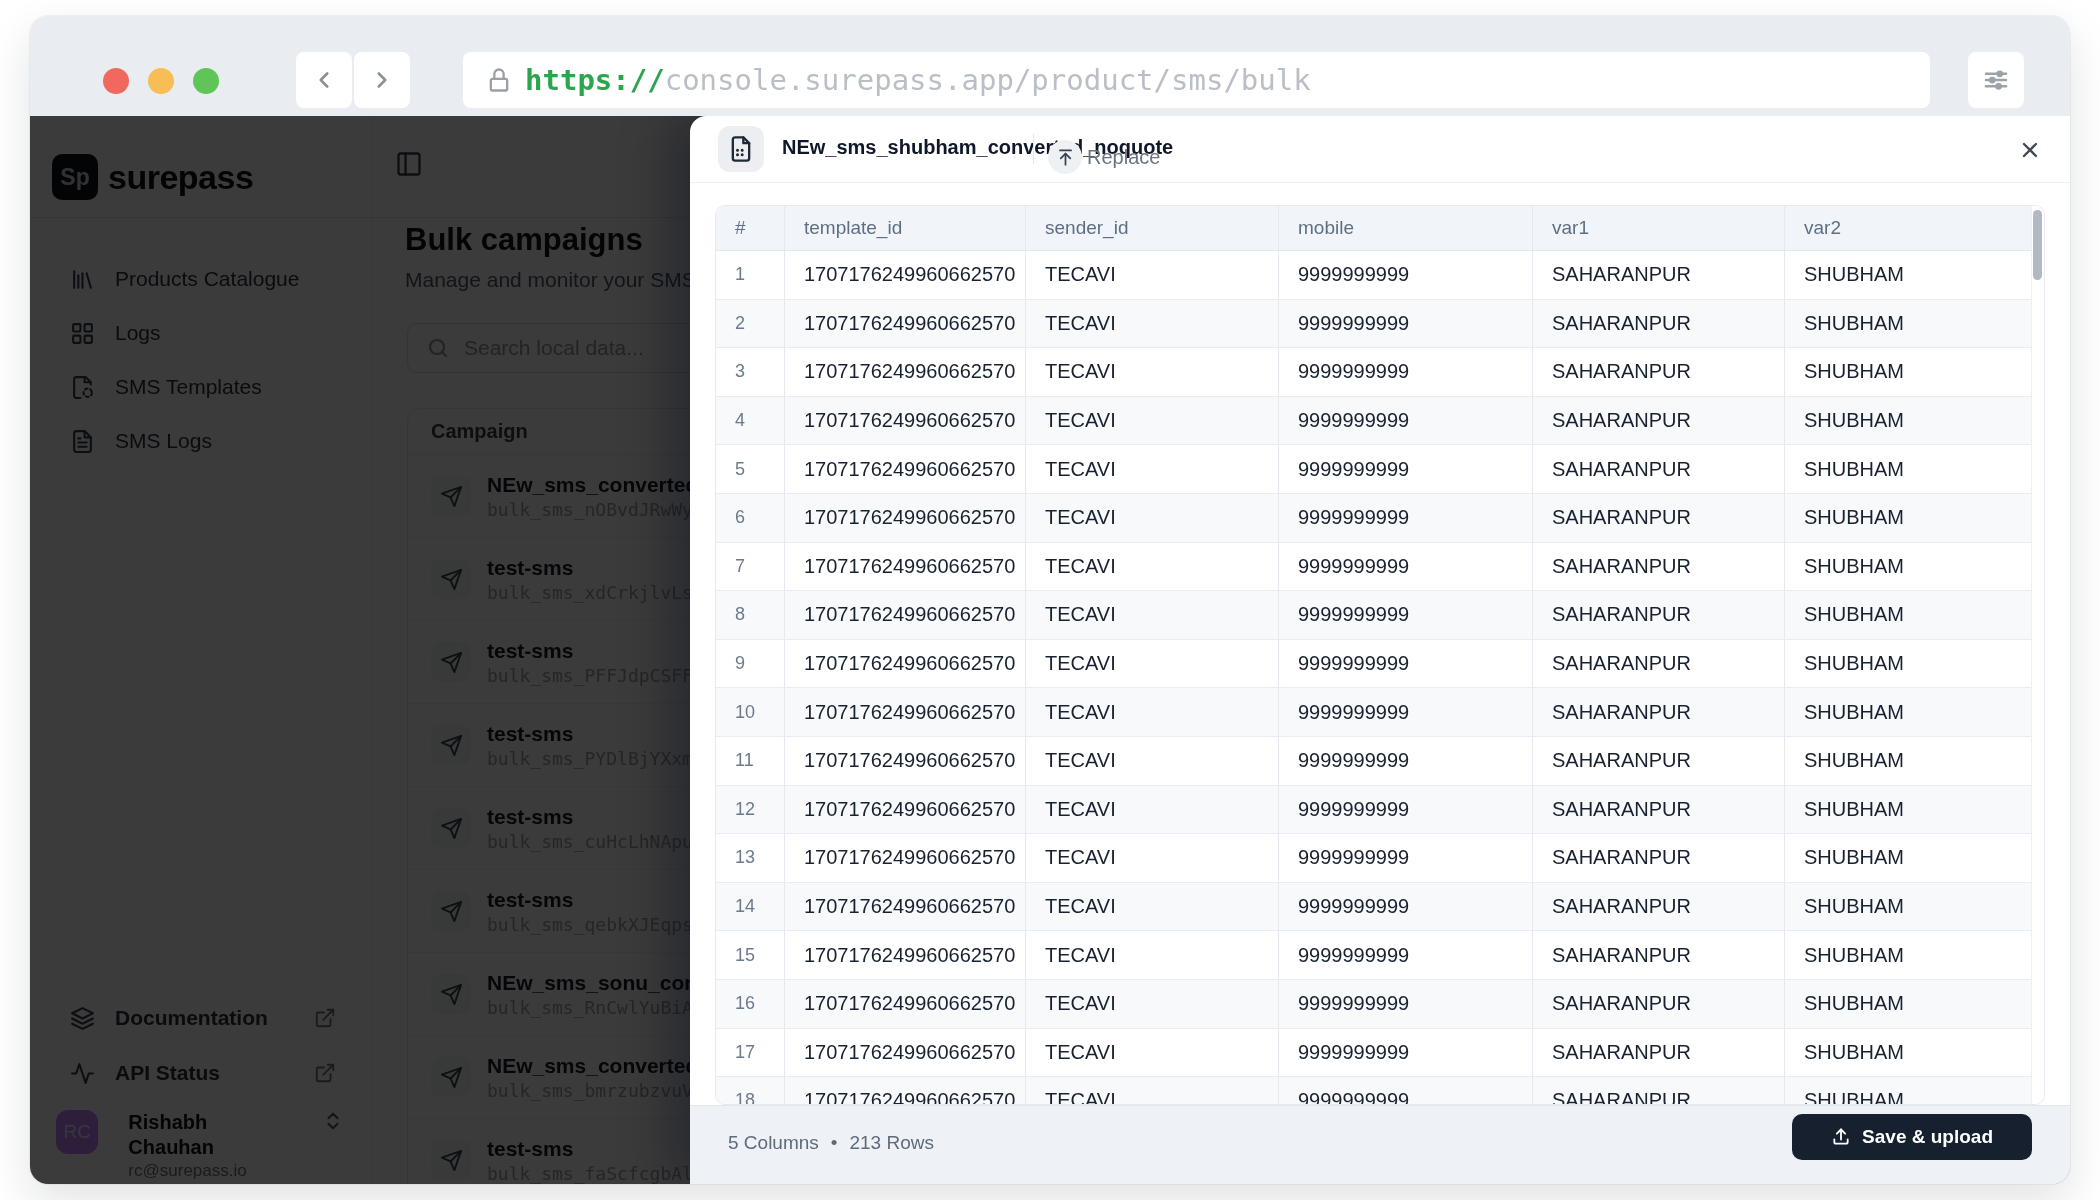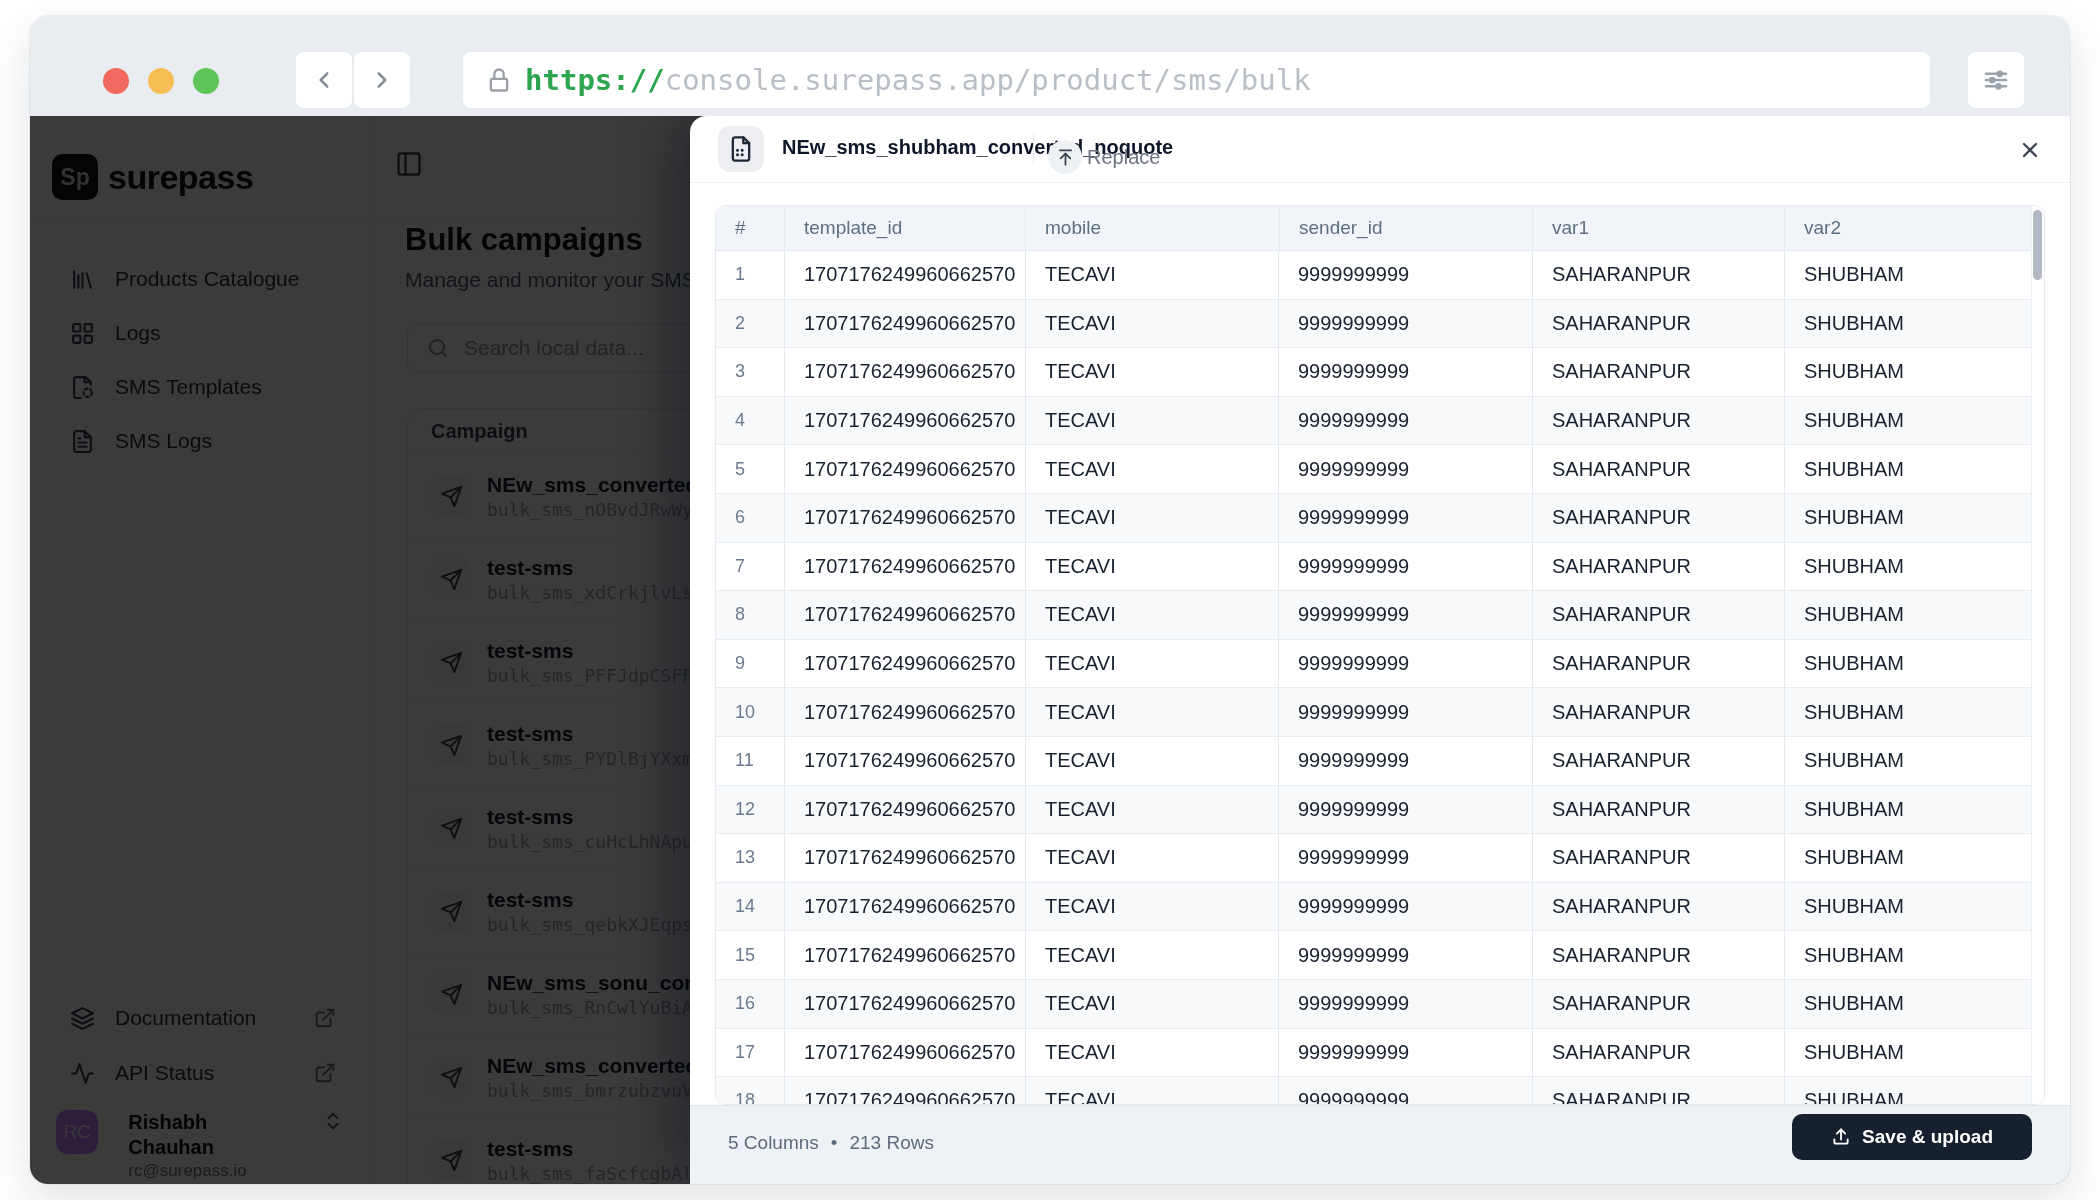--- a/index.html
+++ b/index.html
@@ -34,21 +34,21 @@
   .logo-row { position:absolute; left:22px; top:38px; display:flex; align-items:center; gap:10px; }
   .logo-box { width:46px; height:46px; border-radius:10px; background:#10131c; color:#d6d9e0;
     display:flex; align-items:center; justify-content:center; font-size:23px; font-weight:600; }
   .wordmark { font-size:34px; font-weight:600; color:#10131c; letter-spacing:-.5px; }
   .nav { position:absolute; left:16px; top:136px; width:310px; }
   .nav-item { height:54px; display:flex; align-items:center; gap:20px; padding-left:24px;
     border-radius:10px; color:#2a3342; font-size:21px; font-weight:500; }
   .nav-item.active { background:#fbfcfd; box-shadow:inset 0 0 0 1px #f0f2f5; }
   .nav-item .ic { display:flex; color:#333d4d; }
   .side-link { position:absolute; left:16px; width:310px; height:46px; display:flex;
-    align-items:center; gap:20px; padding-left:24px; color:#2a3342; font-size:21px; font-weight:400; }
+    align-items:center; gap:20px; padding-left:24px; color:#2a3342; font-size:21px; font-weight:700; }
   .side-link .ext { margin-left:auto; margin-right:20px; color:#6b7280; display:flex; }
   .user-row { position:absolute; left:16px; top:994px; width:310px; height:62px; display:flex;
     align-items:flex-start; gap:30px; padding-left:10px; }
   .avatar { width:44px; height:44px; border-radius:12px; background:#c084fc; color:#f3e8ff;
     display:flex; align-items:center; justify-content:center; font-size:19px; font-weight:500; }
   .user-text { display:flex; flex-direction:column; line-height:1.25; }
   .user-name { font-size:20px; font-weight:700; color:#10131c; }
   .user-email { font-size:17px; color:#6b7280; }
   .user-row .chev { margin-left:auto; margin-right:12px; color:#4b5563; display:flex; }
 
@@ -429,22 +429,22 @@
             <svg width="24" height="24" viewBox="0 0 24 24" fill="none" stroke="currentColor" stroke-width="2.3" stroke-linecap="round">
                 <path d="M18 6 6 18M6 6l12 12"></path>
               </svg>
           </span>
         </div>
 
         <div class="table">
           <div class="thead" id="thead" style="background: rgb(241, 245, 249);">
               <div class="th" style="width: 69px;">#</div>
               <div class="th" style="width: 241px;">template_id</div>
+              <div class="th" style="width: 253px;">sender_id</div>
               <div class="th" style="width: 254px;">mobile</div>
-              <div class="th" style="width: 253px;">sender_id</div>
               <div class="th" style="width: 252px;">var1</div>
               <div class="th" style="width: 248px;">var2</div>
             </div>
           <div id="tbody">
               <div class="tr">
                 <div class="td num" style="width: 69px;">1</div>
                 <div class="td" style="width: 241px;">1707176249960662570</div>
                 <div class="td" style="width: 253px;">TECAVI</div>
                 <div class="td" style="width: 254px;">9999999999</div>
                 <div class="td" style="width: 252px;">SAHARANPUR</div>

